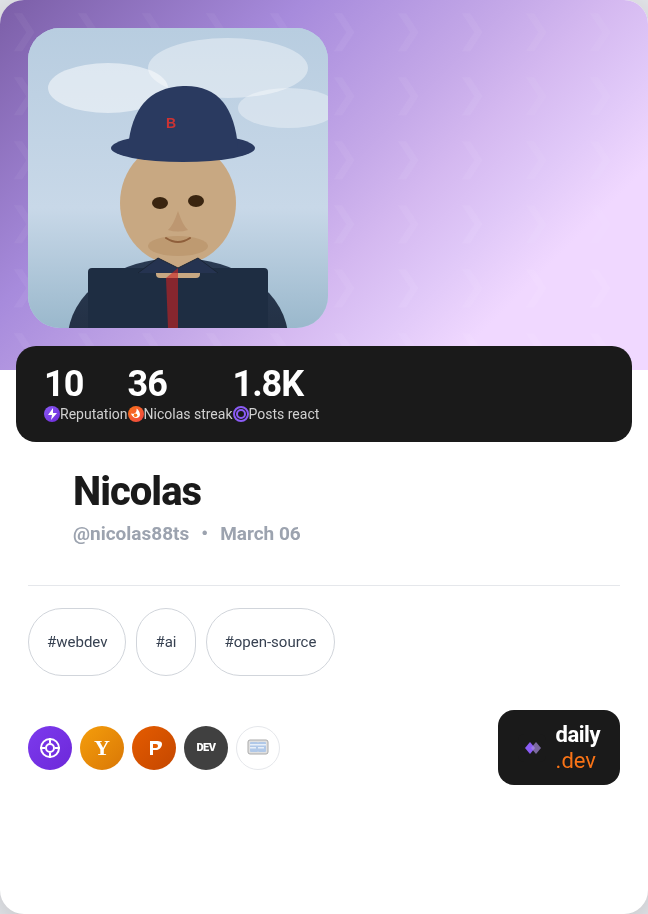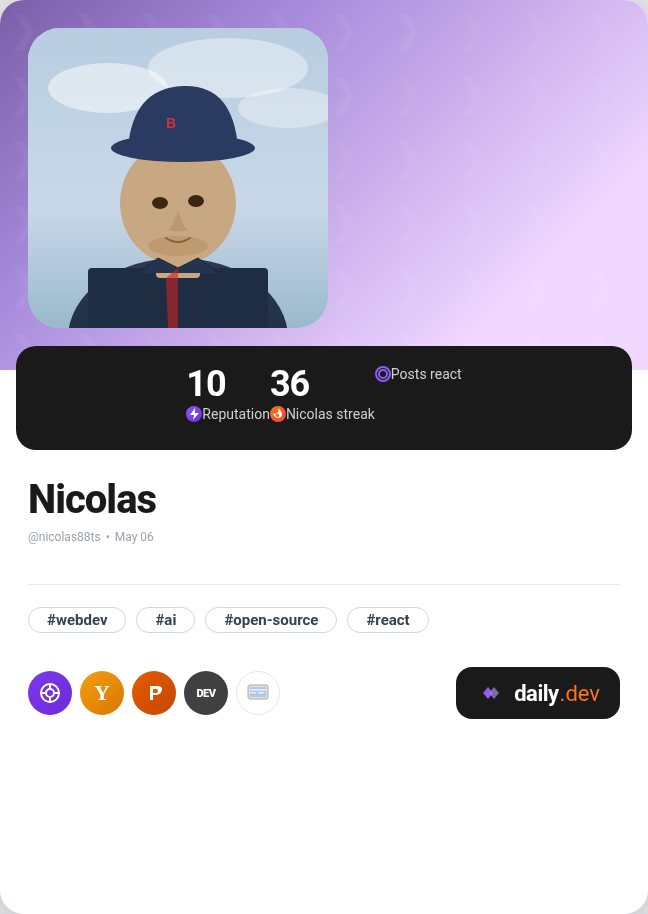--- a/index.html
+++ b/index.html
@@ -53,24 +53,24 @@
       background: #b8d4e8;
     }
 
     
     .stats-bar {
       background: #1a1a1a;
       border-radius: 20px;
       margin: -24px 16px 0;
       position: relative;
       z-index: 10;
-      padding: 20px 28px 28px;
+      padding: 20px 28px 20px;
       display: flex;
       align-items: flex-start;
-      justify-content: center;
+      justify-content: flex-start;
     }
 
     .stat-item {
       display: flex;
       flex-direction: column;
       gap: 4px;
     }
 
     .stat-value {
       color: #ffffff;
@@ -111,38 +111,40 @@
 
     .icon-posts {
       background: transparent;
       border: 2px solid #8b5cf6;
       color: #8b5cf6;
     }
 
     
     .profile-info {
       padding: 28px 28px 20px;
+      margin-left: 45px;
     }
 
     .profile-name {
       font-size: 40px;
       font-weight: 800;
       color: #1a1a1a;
       letter-spacing: -1px;
       line-height: 1.1;
       margin-bottom: 8px;
     }
 
     .profile-meta {
       display: flex;
       align-items: center;
-      gap: 5px;
+      gap: 12px;
       color: #9ca3af;
-      font-size: 12px;
+      font-size: 19px;
       margin-bottom: 20px;
+      font-weight: bold;
     }
 
     .profile-meta .dot {
       color: #9ca3af;
     }
 
     .divider {
       height: 1px;
       background: #e5e7eb;
       margin: 0 28px;
@@ -152,24 +154,24 @@
     .tags-section {
       padding: 22px 28px 16px;
       display: flex;
       flex-wrap: wrap;
       gap: 10px;
     }
 
     .tag {
       border: 1.5px solid #d1d5db;
       border-radius: 999px;
-      padding: 3px 18px;
+      padding: 24px 18px;
       font-size: 15px;
       color: #374151;
-      font-weight: 700;
+      font-weight: 400;
       background: #fff;
     }
 
     
     .card-footer {
       padding: 18px 28px 24px;
       display: flex;
       align-items: center;
       justify-content: space-between;
     }
@@ -232,20 +234,21 @@
 
     .daily-logo-chevron {
       display: flex;
       align-items: center;
     }
 
     .daily-logo-text {
       display: flex;
       align-items: baseline;
       gap: 1px;
+      flex-direction: column;
     }
 
     .daily-word {
       color: #ffffff;
       font-size: 22px;
       font-weight: 700;
       letter-spacing: -0.5px;
     }
 
     .dev-word {
@@ -347,47 +350,47 @@
           <svg width="9" height="12" viewBox="0 0 10 13" fill="none">
             <path d="M6 0C6 0 7 3 5 5C3 7 0 6 0 6C0 6 1 9 3.5 10.5C4.5 11 5.5 11 6 11C8.2 11 10 9.2 10 7C10 4 8 2 6 0Z" fill="white"></path>
             <circle cx="5" cy="8" r="2" fill="#f97316"></circle>
           </svg>
         </div>
         <span>Nicolas streak</span>
       </div>
     </div>
 
     <div class="stat-item">
+      <span class="stat-value">1.8K</span>
       <div class="stat-label">
         <div class="stat-icon icon-posts">
           <svg width="10" height="10" viewBox="0 0 10 10" fill="none">
             <circle cx="5" cy="5" r="4" stroke="#8b5cf6" stroke-width="2"></circle>
           </svg>
         </div>
         <span>Posts react</span>
       </div>
     </div>
   </div>
 
   <div class="profile-info">
     <h1 class="profile-name">Nicolas</h1>
     <div class="profile-meta">
       <span>@nicolas88ts</span>
       <span class="dot">•</span>
-      <span>May 06</span>
+      <span>March 06</span>
     </div>
   </div>
 
   <div class="divider"></div>
 
   <div class="tags-section">
     <span class="tag">#webdev</span>
     <span class="tag">#ai</span>
     <span class="tag">#open-source</span>
-    <span class="tag">#react</span>
   </div>
 
   <div class="card-footer">
     <div class="badges">
 
       <div class="badge-icon badge-crosshair">
         <svg width="22" height="22" viewBox="0 0 22 22" fill="none">
           <circle cx="11" cy="11" r="9" stroke="white" stroke-width="2"></circle>
           <circle cx="11" cy="11" r="4" stroke="white" stroke-width="2"></circle>
           <line x1="11" y1="1" x2="11" y2="6" stroke="white" stroke-width="2"></line>

